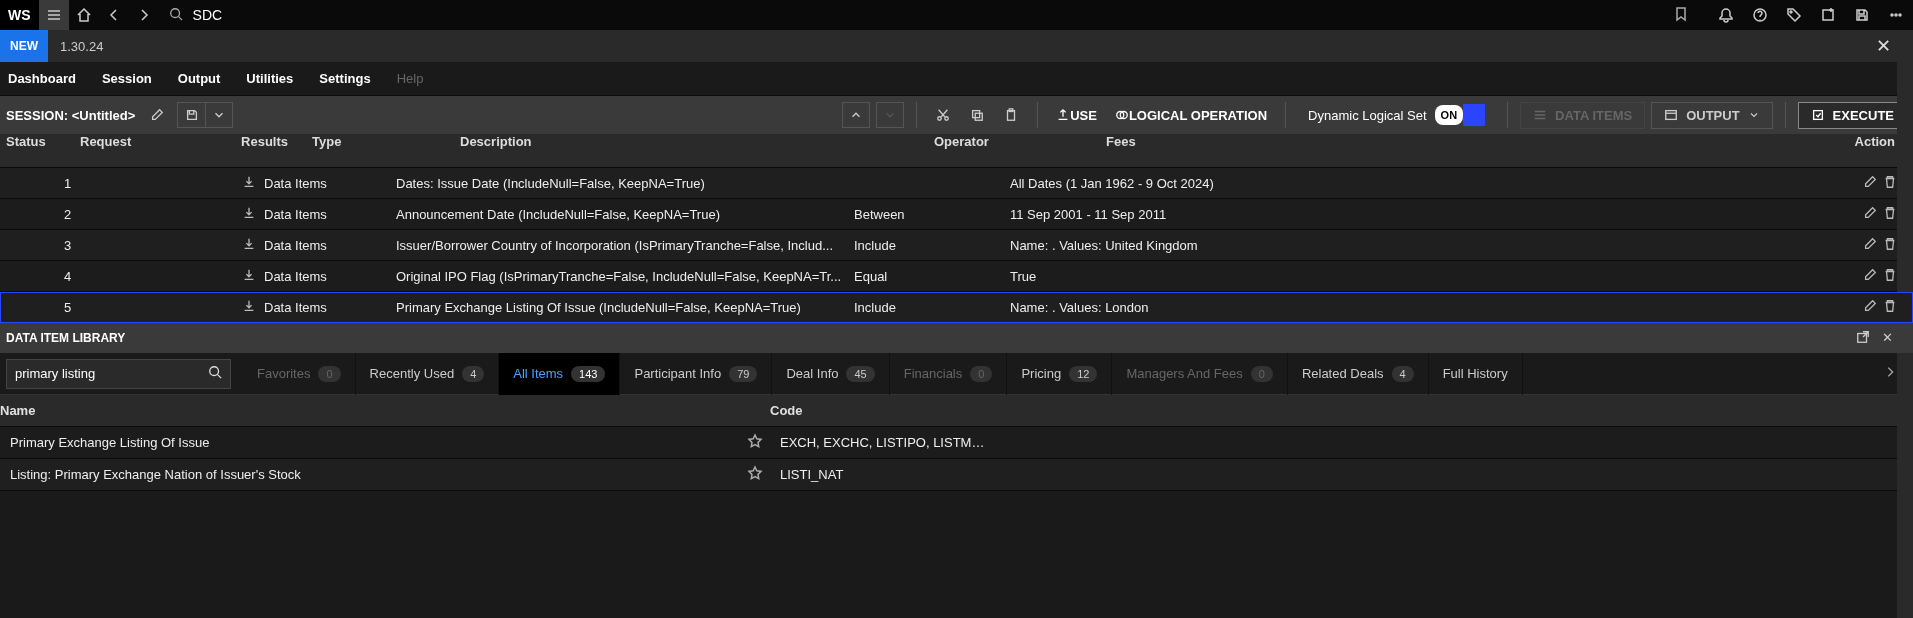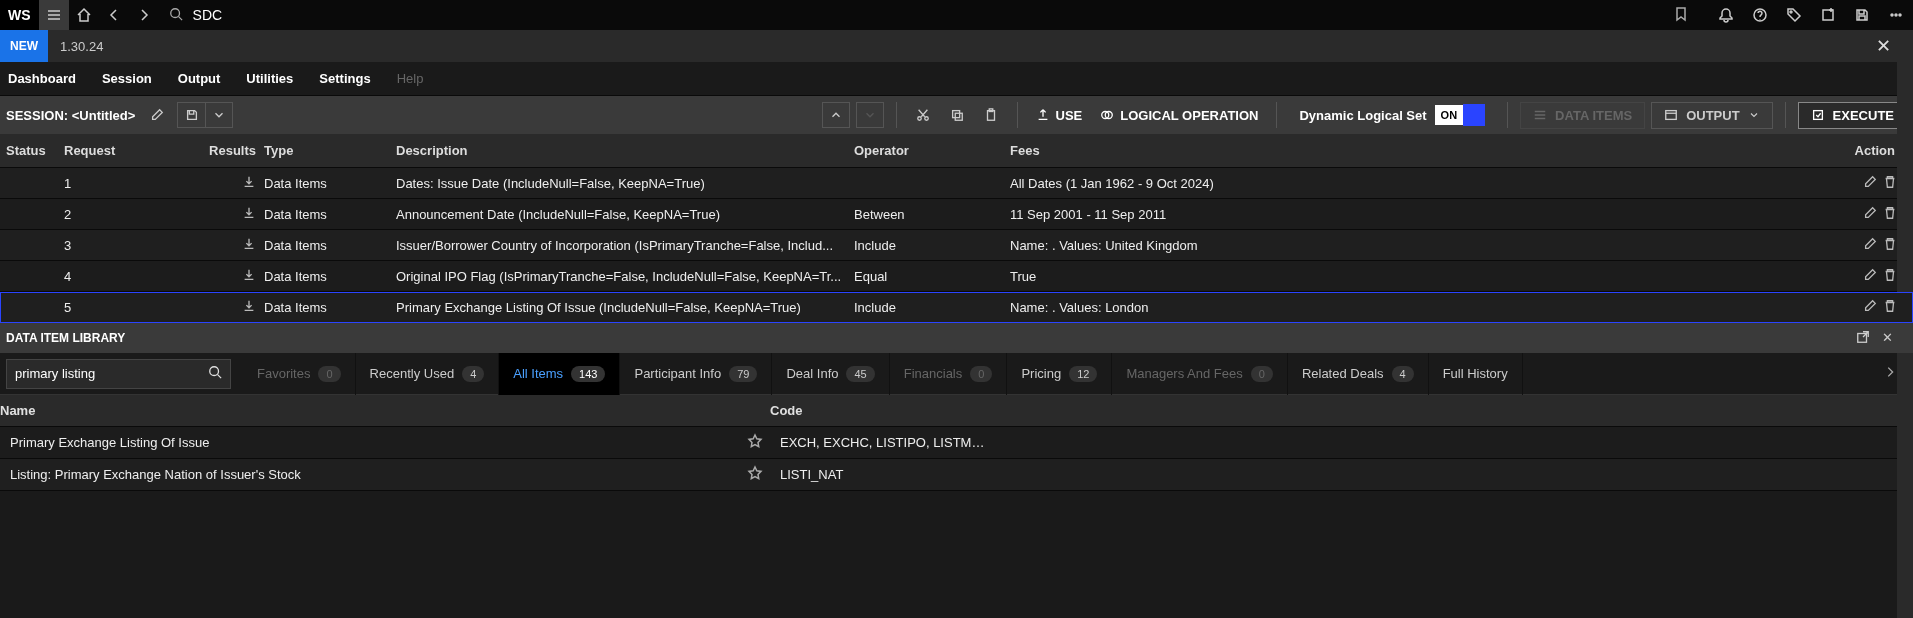--- a/index.html
+++ b/index.html
@@ -30,34 +30,34 @@
 .menu-item { color: #fff; font-weight: bold; cursor: pointer; }
 .menu-item.disabled { color: #666; font-weight: normal; }
 
 .sessionbar { height: 38px; background: #3a3a3a; display: flex; align-items: center; padding: 0 6px; gap: 6px; }
 .session-label { color: #fff; font-weight: bold; margin-right: 2px; }
 .icon-btn { width: 28px; height: 26px; border: 1px solid #555; display: flex; align-items: center; justify-content: center; color: #ccc; cursor: pointer; background: #3a3a3a; }
 .icon-btn svg { width: 14px; height: 14px; }
 .icon-btn.noborder { border: none; }
 .icon-btn.disabled { color: #555; }
 .sep { width: 1px; height: 26px; background: #555; margin: 0 6px; }
-.text-btn { display: flex; align-items: center; gap: 6px; color: #fff; font-weight: bold; cursor: pointer; padding: 0 6px; }
+.text-btn { display: flex; align-items: center; color: #fff; font-weight: bold; cursor: pointer; padding: 0 6px; }
 .spacer { flex: 1; }
 .dls-wrap { display: flex; align-items: center; gap: 8px; margin: 0 10px; }
-.dls-label { color: #fff; font-weight: bold; }
+.dls-label { color: #fff; font-weight: normal; }
 .dls-toggle { display: flex; align-items: center; }
-.dls-on { background: #fff; color: #000; font-weight: bold; font-size: 11px; padding: 4px 6px; }
+.dls-on { background: #fff; color: #000; font-weight: bold; font-size: 11px; padding: 4px 6px; border-radius: 8px; }
 .dls-square { width: 22px; height: 22px; background: #2a44ff; }
 .pill-btn { display: flex; align-items: center; gap: 8px; border: 1px solid #555; padding: 5px 12px; color: #ccc; font-weight: bold; cursor: pointer; }
 .pill-btn.disabled { color: #666; border-color: #444; }
 .pill-btn.exec { background: #2a2a2a; color: #fff; border-color: #888;}
 .sv-group { display:flex; }
 .sv-group .icon-btn:first-child { border-right:none;}
 
-.grid-head { height: 34px; background: #2a2a2a; display: flex; align-items: center; font-weight: bold; color: #ddd; border-bottom: 1px solid #0a0a0a; }
+.grid-head { height: 34px; background: #2a2a2a; display: flex; align-items: flex-start; font-weight: bold; color: #ddd; border-bottom: 1px solid #0a0a0a; gap: 16px; }
 .col-status { width: 64px; padding-left: 6px; }
 .col-request { width: 130px; }
 .col-results { width: 70px; text-align: right; padding-right: 8px;}
 .col-type { width: 132px; }
 .col-desc { width: 458px; }
 .col-op { width: 156px; }
 .col-val { flex: 1; }
 .col-action { width: 86px; text-align: right; padding-right: 18px;}
 
 .grid-rows {}

